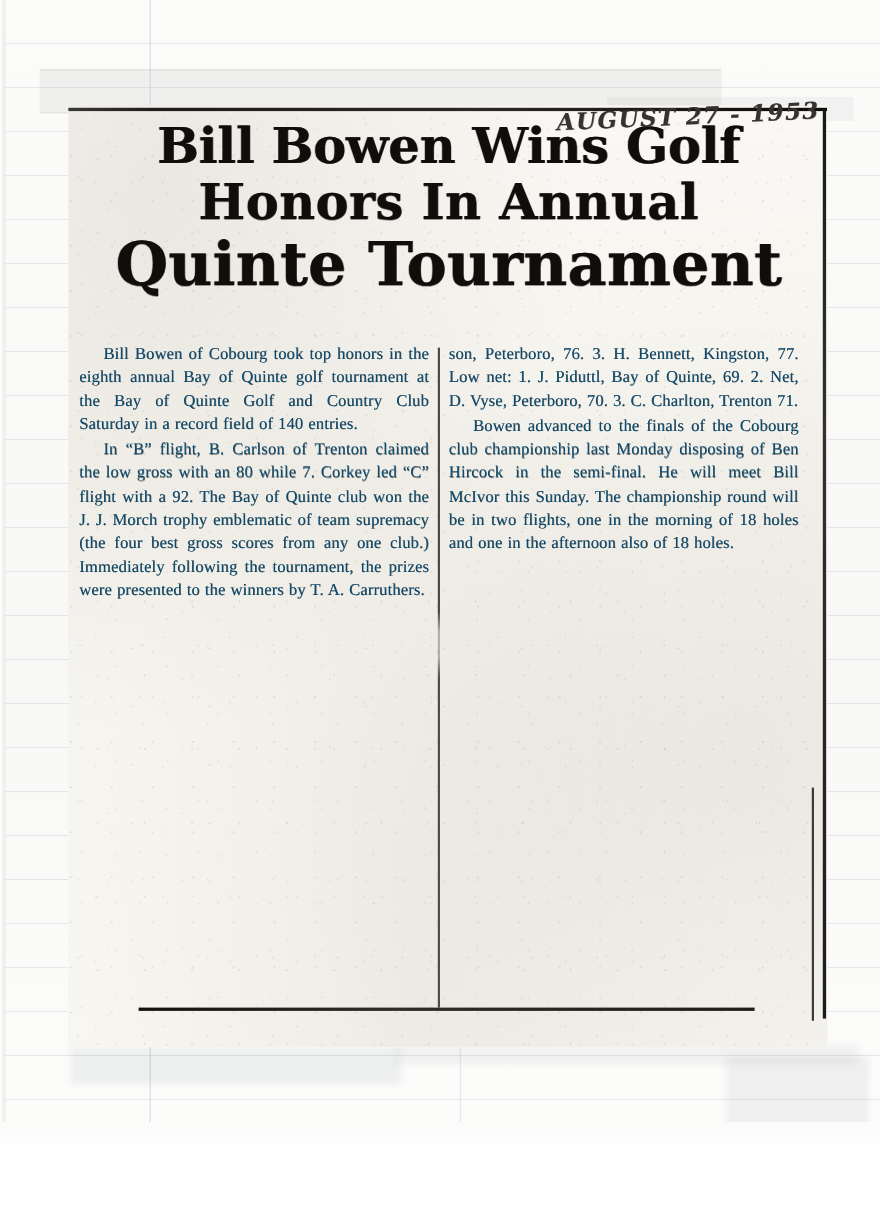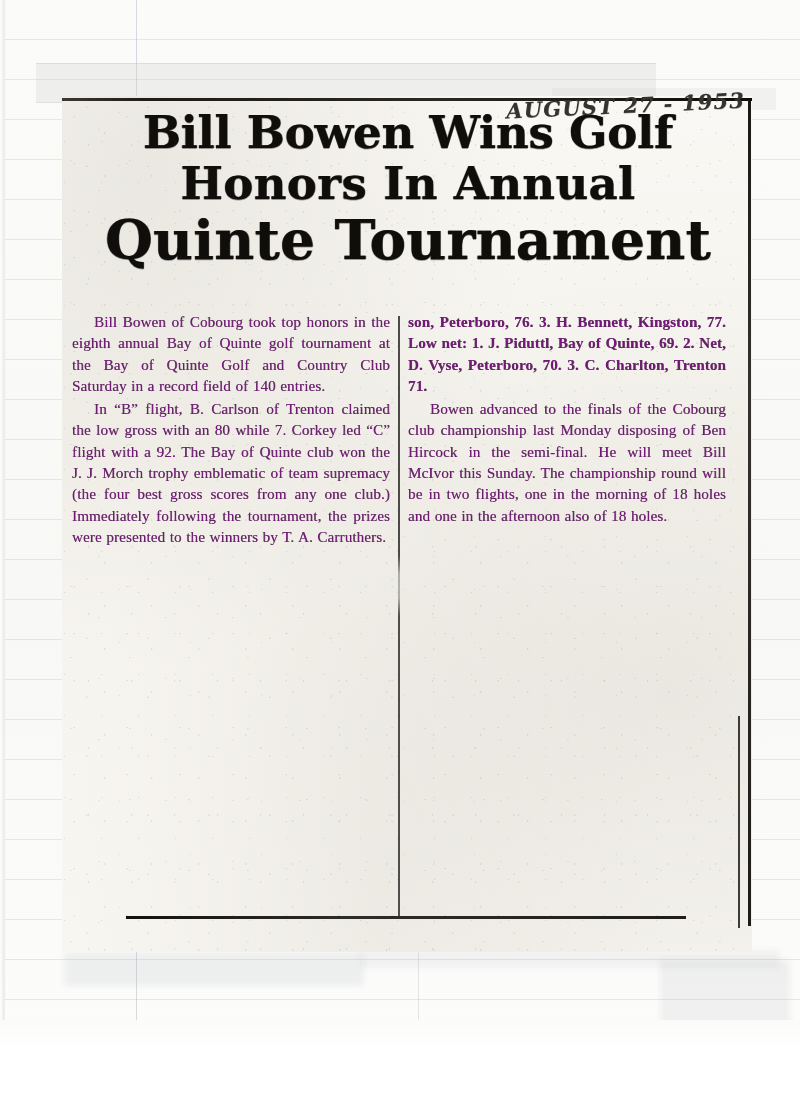--- a/index.html
+++ b/index.html
@@ -184,21 +184,21 @@
       rgba(35,33,30,0.80) 40%,
       rgba(35,33,30,0.30) 43%,
       rgba(35,33,30,0.30) 47%,
       rgba(35,33,30,0.78) 50%,
       rgba(35,33,30,0.78) 100%);
   }
   .para {
     font-family: "Liberation Serif", serif;
     font-size: 15.1px;
     line-height: 21.3px;
-    color: #701a75;
+    color: #0c4a6e;
     text-align: justify;
     text-indent: 22px;
     margin: 0 0 2px 0;
     -webkit-font-smoothing: none;
     text-shadow: 0.35px 0.25px 0.4px rgba(34,31,27,0.55);
     letter-spacing: 0.12px;
     word-spacing: 0.6px;
   }
 
   
@@ -252,21 +252,21 @@
     </div>
 
     <div id="column-divider"></div>
 
     <div id="body-columns">
       <div class="column">
         <p class="para">Bill Bowen of Cobourg took top honors in the eighth annual Bay of Quinte golf tournament at the Bay of Quinte Golf and Country Club Saturday in a record field of 140 entries.</p>
         <p class="para">In “B” flight, B. Carlson of Trenton claimed the low gross with an 80 while 7. Corkey led “C” flight with a 92. The Bay of Quinte club won the J. J. Morch trophy emblematic of team supremacy (the four best gross scores from any one club.) Immediately following the tournament, the prizes were presented to the winners by T. A. Carruthers.</p>
       </div>
       <div class="column">
-        <p class="para" style="text-indent:0;font-weight:bold;">son, Peterboro, 76. 3. H. Bennett, Kingston, 77. Low net: 1. J. Piduttl, Bay of Quinte, 69. 2. Net, D. Vyse, Peterboro, 70. 3. C. Charlton, Trenton 71.</p>
+        <p class="para" style="text-indent:0;">son, Peterboro, 76. 3. H. Bennett, Kingston, 77. Low net: 1. J. Piduttl, Bay of Quinte, 69. 2. Net, D. Vyse, Peterboro, 70. 3. C. Charlton, Trenton 71.</p>
         <p class="para">Bowen advanced to the finals of the Cobourg club championship last Monday disposing of Ben Hircock in the semi-final. He will meet Bill McIvor this Sunday. The championship round will be in two flights, one in the morning of 18 holes and one in the afternoon also of 18 holes.</p>
       </div>
     </div>
 
     <div id="grain"></div>
   </div>
 
   <div id="handwritten-date">AUGUST 27 - 1953</div>
 
   <div id="paper-bottom-fade"></div>

